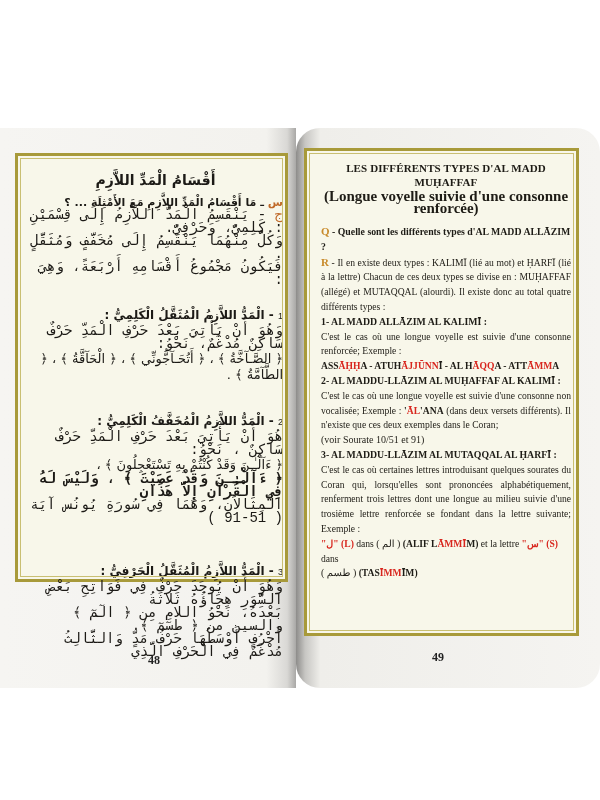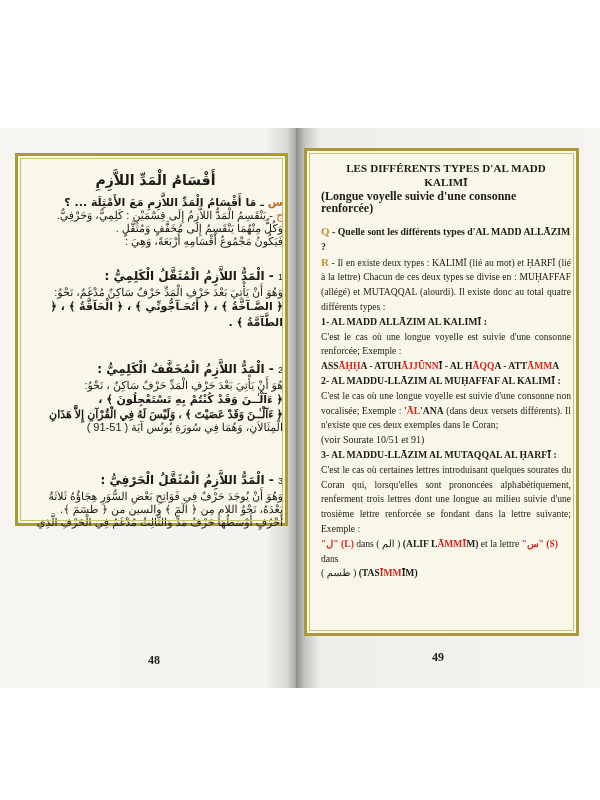--- a/index.html
+++ b/index.html
@@ -2,53 +2,53 @@
 <html><head>
 <meta charset="utf-8">
 <style>
   * { box-sizing: border-box; margin: 0; padding: 0; }
   html, body { width: 600px; height: 800px; background: #ffffff; overflow: hidden; }
   body { position: relative; font-family: "Liberation Serif", serif; }
 
   .spread { position: absolute; left: 0; top: 128px; width: 600px; height: 560px; }
   .page { position: absolute; top: 0; height: 560px; background: linear-gradient(to bottom, #f7f6f3, #f4f3ef); }
   .page-left { left: 0; width: 296px; background: linear-gradient(to right, #f6f5f2 0%, #f3f2ee 90%, #d9d8d5 97%, #a9a8a6 100%); }
-  .page-right { left: 296px; width: 304px; background: linear-gradient(to right, #8d8c8a 0%, #c7c6c3 3%, #efeeea 8%, #f5f4f1 100%); }
+  .page-right { left: 296px; width: 304px; background: linear-gradient(to right, #8d8c8a 0%, #c7c6c3 3%, #efeeea 8%, #f5f4f1 100%); border-radius: 24px; }
 
   .frame { position: absolute; border: 3px solid #a89a3a; background: #f8f7ea; }
   .frame::after { content: ""; position: absolute; inset: 2px; border: 1px solid #c9bf72; pointer-events: none; }
-  .frame-left { left: 15px; top: 25px; width: 273px; height: 373px; }
+  .frame-left { left: 15px; top: 25px; width: 273px; height: 429px; }
   .frame-right { left: 8px; top: 20px; width: 275px; height: 488px; }
 
   .page-num { position: absolute; font-family: Liberation Serif, serif; font-weight: bold; font-size: 12px; color: #222; }
   .page-left .page-num { left: 148px; top: 525px; }
   .page-right .page-num { left: 136px; top: 522px; }
 
   
   .fr { position: absolute; left: 14px; top: 10px; width: 250px; color: #1e1c16; font-size: 9.6px; line-height: 14.8px; }
   .fr .title { text-align: center; font-size: 11px; font-weight: bold; letter-spacing: 0.1px; line-height: 14px; }
-  .fr .subtitle { text-align: left; font-size: 12px; font-weight: bold; margin-top: 1px; line-height: 12px; }
+  .fr .subtitle { text-align: center; font-size: 15px; font-weight: bold; margin-top: 1px; line-height: 12px; }
   .fr .q { margin-top: 10px; font-weight: bold; font-size: 9.8px; }
   .fr .qletter, .fr .rletter { color: #c88a2a; font-weight: bold; font-size: 11px; }
   .fr .rtext { text-align: justify; font-family: Liberation Serif, serif; }
   .fr .sec-head { font-weight: bold; font-size: 9.8px; }
   .fr .red { color: #d8261e; }
   .fr .bold { font-weight: bold; }
   .fr .small { font-size: 10px; }
 
   
   .ar { position: absolute; left: 10px; top: 10px; width: 255px; direction: rtl; color: #1c1a16; font-family: "DejaVu Sans", sans-serif; }
   .ar .title { text-align: center; font-weight: bold; font-size: 14px; margin-top: 6px; }
   .ar .q { font-weight: bold; font-size: 11px; margin-top: 8px; }
   .ar .sletter { color: #c06a2a; }
-  .ar .para { font-family: Liberation Sans, sans-serif; font-size: 11px; line-height: 13px; }
+  .ar .para { font-family: Liberation Mono, monospace; font-size: 14px; line-height: 13px; }
   .ar .jletter { color: #c06a2a; }
   .ar .h { font-weight: bold; font-size: 12px; margin-top: 19px; line-height: 18px; }
   .ar .h .num { font-weight: normal; font-size: 9px; font-family: "Liberation Sans", sans-serif; }
-  .ar .ex { font-weight: bold; font-size: 11px; line-height: 16px; }
+  .ar .ex { font-weight: normal; font-size: 13px; line-height: 16px; }
   .gap { height: 10px; }
 </style>
 </head>
 <body>
 
 <div class="spread">
 
   <div class="page page-left">
     <div class="frame frame-left">
       <div class="ar">
@@ -90,21 +90,21 @@
         <div class="para">أَحْرُفٍ أَوْسَطُهَا حَرْفُ مَدٍّ وَالثَّالِثُ مُدْغَمٌ فِي الْحَرْفِ الَّذِي</div>
       </div>
     </div>
     <div class="page-num">48</div>
   </div>
 
   <div class="page page-right">
     <div class="frame frame-right">
       <div class="fr">
         <div class="title">LES DIFFÉRENTS TYPES D'AL MADD</div>
-        <div class="title">KALIMĪ</div>
+        <div class="title">MUḤAFFAF</div>
         <div class="subtitle">(Longue voyelle suivie d'une consonne renforcée)</div>
 
         <div class="q">
           <span class="qletter">Q</span><span> - Quelle sont les différents types d'AL MADD ALLĀZIM ?</span>
         </div>
         <div class="rtext">
           <span class="rletter">R</span><span> - Il en existe deux types : KALIMĪ (lié au mot) et ḤARFĪ (lié à la lettre) Chacun de ces deux types se divise en : MUḤAFFAF (allégé) et MUTAQQAL (alourdi). Il existe donc au total quatre différents types :</span>
         </div>
 
         <div class="sec-head">1- AL MADD ALLĀZIM AL KALIMĪ :</div>

